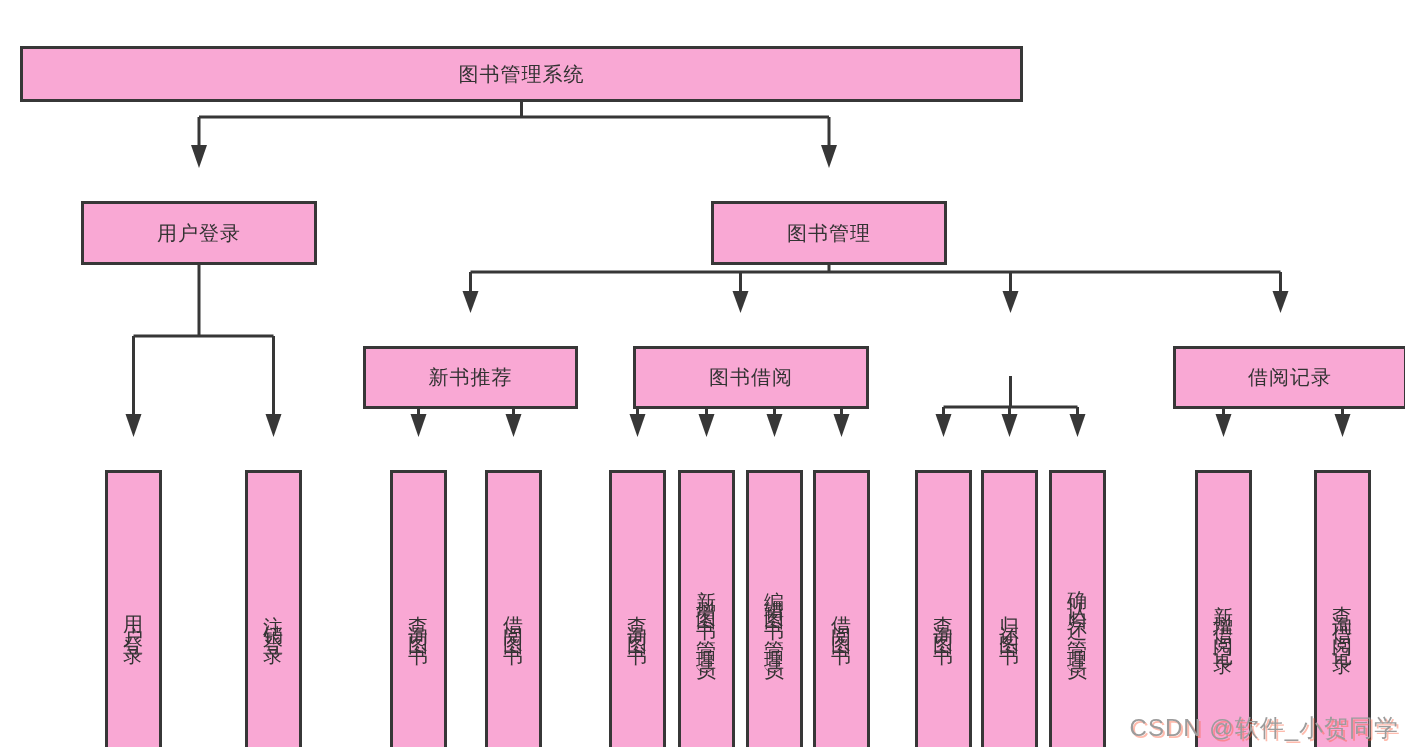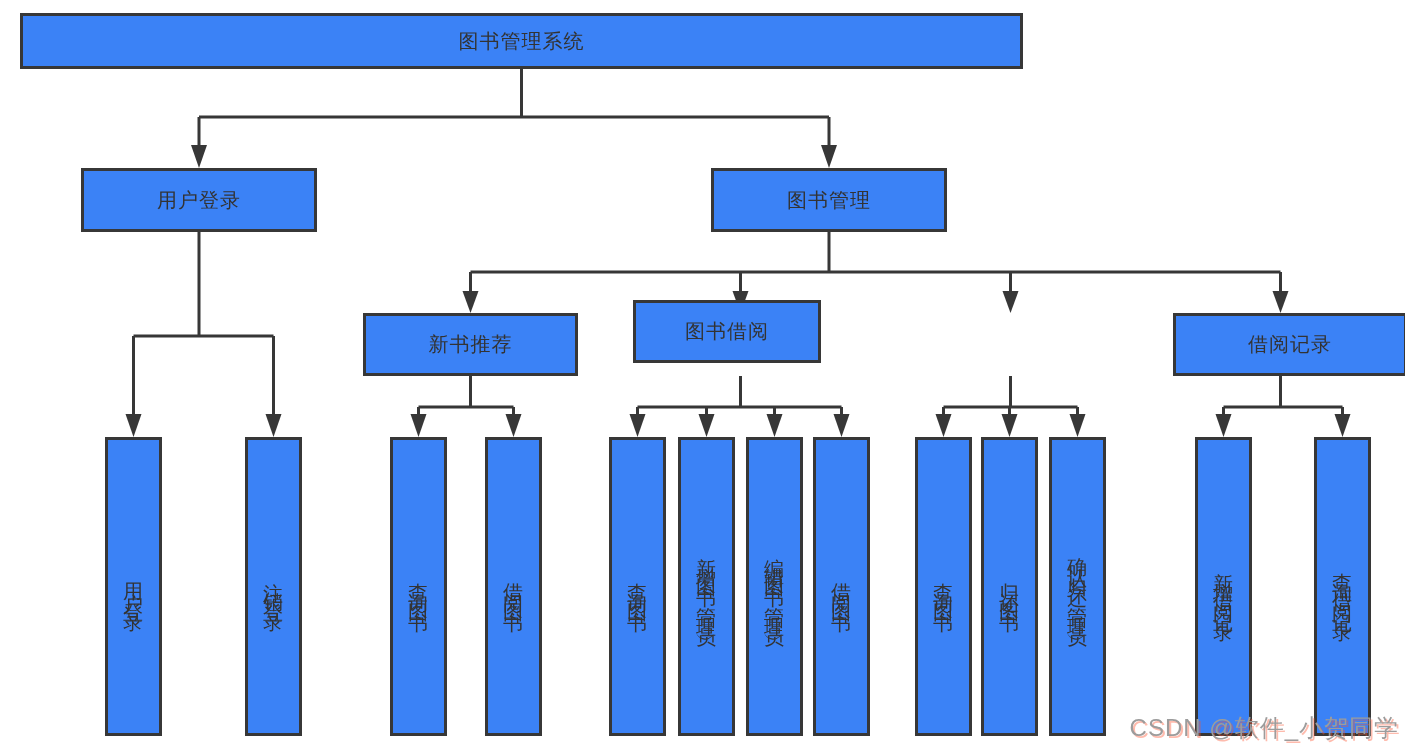--- a/index.html
+++ b/index.html
@@ -12,23 +12,24 @@
     width:1405px;height:747px;
     background:#ffffff;
     overflow:hidden;
     font-family:"Liberation Sans","DejaVu Sans",sans-serif;
   }
   #wires{position:absolute;left:0;top:0;width:1405px;height:747px;}
   .node{
     position:absolute;
     box-sizing:border-box;
     border:3px solid var(--line);
-    background:#3b82f6;
+    background:#f9a8d4;
     display:flex;align-items:center;justify-content:center;
     color:var(--text);
+    margin-top:33px;
   }
   .hnode{font-size:20px;letter-spacing:1px;}
   .vnode{font-size:20px;}
   .vnode .lbl{
     writing-mode:vertical-rl;
     text-orientation:mixed;
     letter-spacing:10px;
     line-height:1;
     white-space:nowrap;
   }
@@ -94,21 +95,21 @@
   <div class="node hnode" style="left:81px;top:168px;width:236px;height:64px">
     <span class="lbl">用户登录</span>
   </div>
   <div class="node hnode" style="left:363px;top:313px;width:215px;height:63px">
     <span class="lbl">新书推荐</span>
   </div>
 
   <div class="node hnode" style="left:711px;top:168px;width:236px;height:64px">
     <span class="lbl">图书管理</span>
   </div>
-  <div class="node hnode" style="left:633px;top:300px;width:188px;height:63px">
+  <div class="node hnode" style="left:633px;top:313px;width:236px;height:63px">
     <span class="lbl">图书借阅</span>
   </div>
   <div class="node hnode" style="left:1173px;top:313px;width:234px;height:63px">
     <span class="lbl">借阅记录</span>
   </div>
 
   <div class="node vnode" style="left:105px;top:437px;width:57px;height:299px">
     <span class="lbl">用户登录</span>
   </div>
   <div class="node vnode" style="left:245px;top:437px;width:57px;height:299px">

